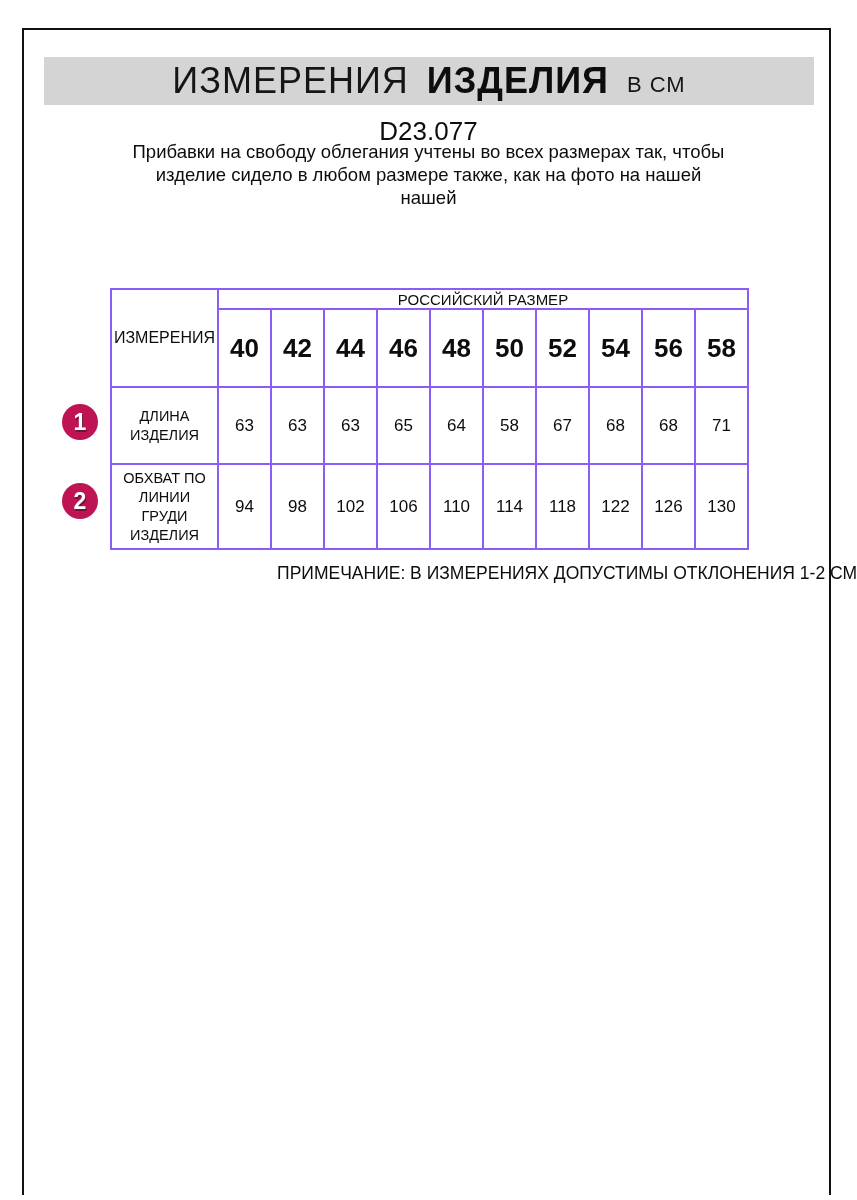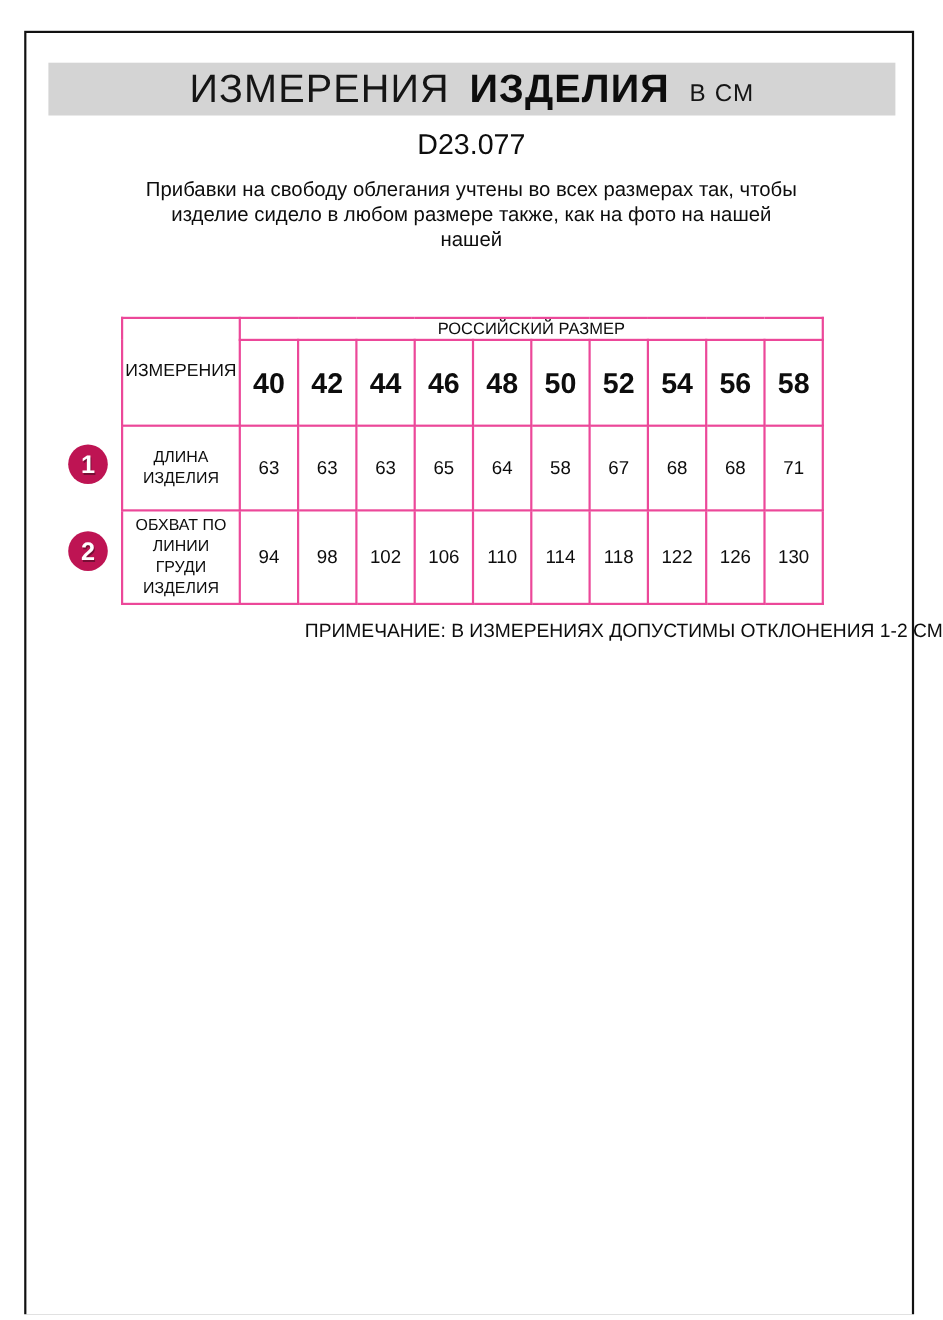--- a/index.html
+++ b/index.html
@@ -55,36 +55,36 @@
     position: absolute;
     left: 0; top: 116px;
     width: 857px;
     text-align: center;
     font-size: 26px;
     font-weight: 400;
     color: #0d0d0d;
   }
   .description {
     position: absolute;
-    left: 0; top: 160px;
+    left: 0; top: 140px;
     width: 857px;
     text-align: center;
     font-size: 18.5px;
     line-height: 23px;
     color: #0d0d0d;
   }
   .description div { white-space: nowrap; }
   .size-table {
     position: absolute;
     left: 110px; top: 288px;
     border-collapse: collapse;
     table-layout: fixed;
   }
   .size-table td {
-    border: 2px solid #ec4899;
+    border: 2px solid #8b5cf6;
     text-align: center;
     vertical-align: middle;
     color: #0d0d0d;
     background: #ffffff;
   }
   .col-label { width: 107px; }
   .col-size  { width: 53px; }
   .tr-group  { height: 20px; }
   .tr-sizes  { height: 78px; }
   .tr-data1  { height: 77px; }

